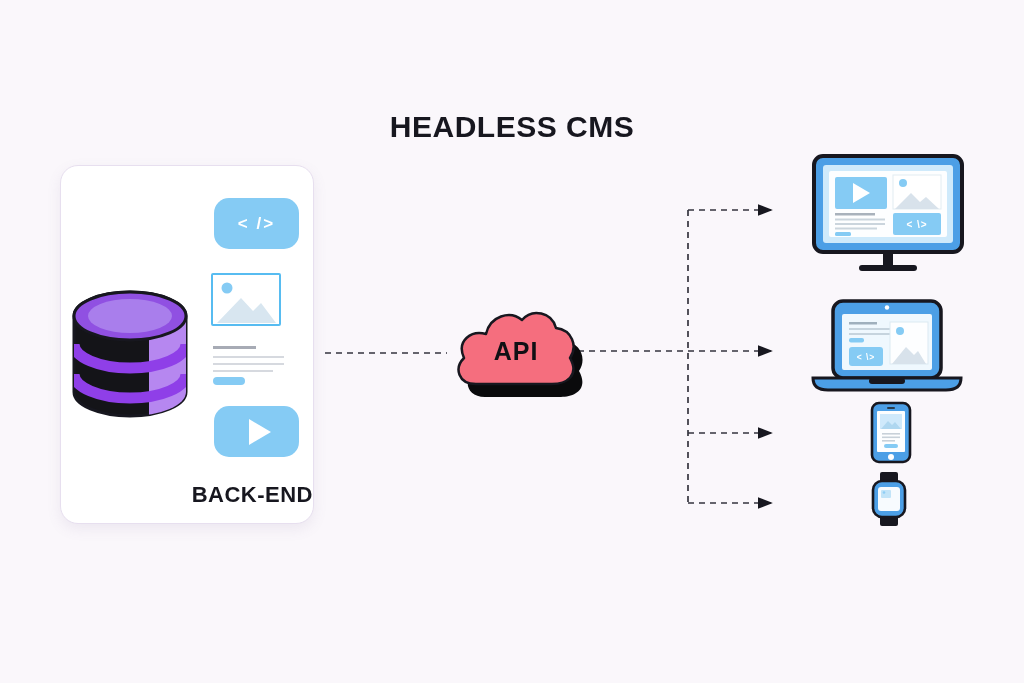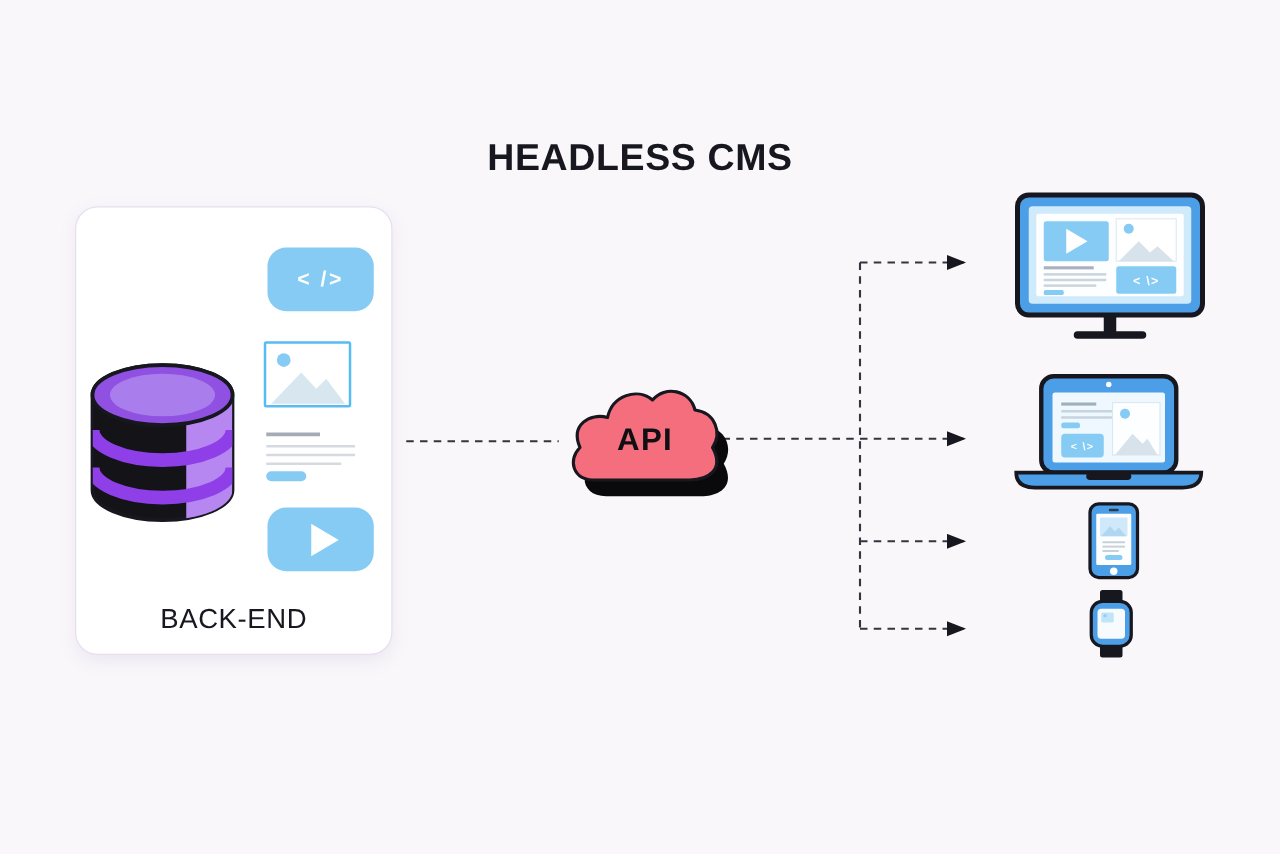--- a/index.html
+++ b/index.html
@@ -47,21 +47,21 @@
     background:var(--accent-blue,#85CBF4);border-radius:15px;
     display:flex;align-items:center;justify-content:center;
   }
   .play-tri{
     width:0;height:0;margin-left:6px;
     border-top:13px solid transparent;border-bottom:13px solid transparent;
     border-left:22px solid #fff;
   }
   .backend-label{
     position:absolute;left:0;top:316px;width:100%;
-    text-align:center;font-size:22px;font-weight:400;
+    text-align:right;font-size:22px;font-weight:700;
     letter-spacing:.5px;color:var(--text-dark,#17171F);
   }
 
   
   .f-devblue{fill:var(--device-blue,#4C9FE6);}
   .f-accblue{fill:var(--accent-blue,#85CBF4);}
   .f-dark{fill:var(--outline-dark,#17171F);}
   .s-dark{stroke:var(--outline-dark,#17171F);}
   .f-pink{fill:var(--cloud-pink,#F56E7E);}
   .dash{stroke:var(--arrow,#35353F);stroke-width:1.7;stroke-dasharray:6 5;fill:none;}

